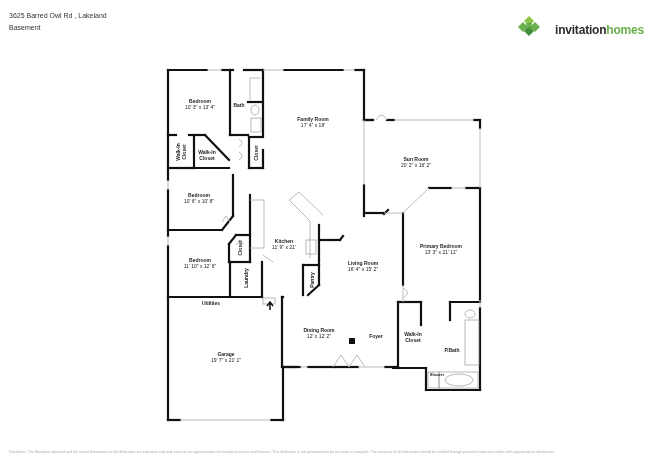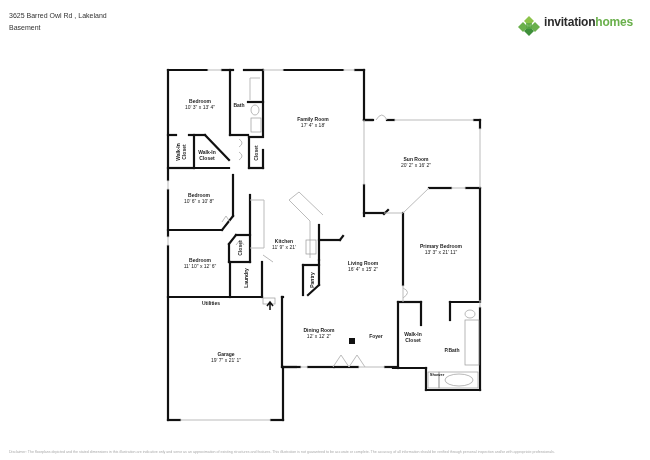--- a/index.html
+++ b/index.html
@@ -1,18 +1,18 @@
 <!DOCTYPE html>
 <html><head>
 <meta charset="utf-8">
 <style>
   html,body{margin:0;padding:0;background:#fff;}
   body{width:650px;height:460px;position:relative;overflow:hidden;font-family:"Liberation Sans",sans-serif;color:#222;}
   .hdr{position:absolute;left:9px;top:10px;font-size:7px;line-height:12px;color:#333;}
-  .logo{position:absolute;left:518px;top:15px;display:flex;align-items:flex-start;}
+  .logo{position:absolute;left:518px;top:15px;display:flex;align-items:flex-end;gap:11px;}
   .logo-text{font-size:12px;font-weight:bold;margin-left:4px;letter-spacing:-0.2px;}
   .logo-text .a{color:#2b2b2b;}
   .logo-text .b{color:#6ab04c;}
   svg.plan{position:absolute;left:0;top:0;}
   .lbl{position:absolute;font-size:5px;line-height:6px;text-align:center;color:#222;white-space:nowrap;transform:translate(-50%,-50%);}
   .lbl .n{font-weight:bold;display:block;}
   .lbl .d{display:block;}
   .rot{transform:translate(-50%,-50%) rotate(-90deg);}
   .disc{position:absolute;left:9px;top:449px;font-size:3.6px;color:#aaa;line-height:6px;width:620px;}
 </style>

